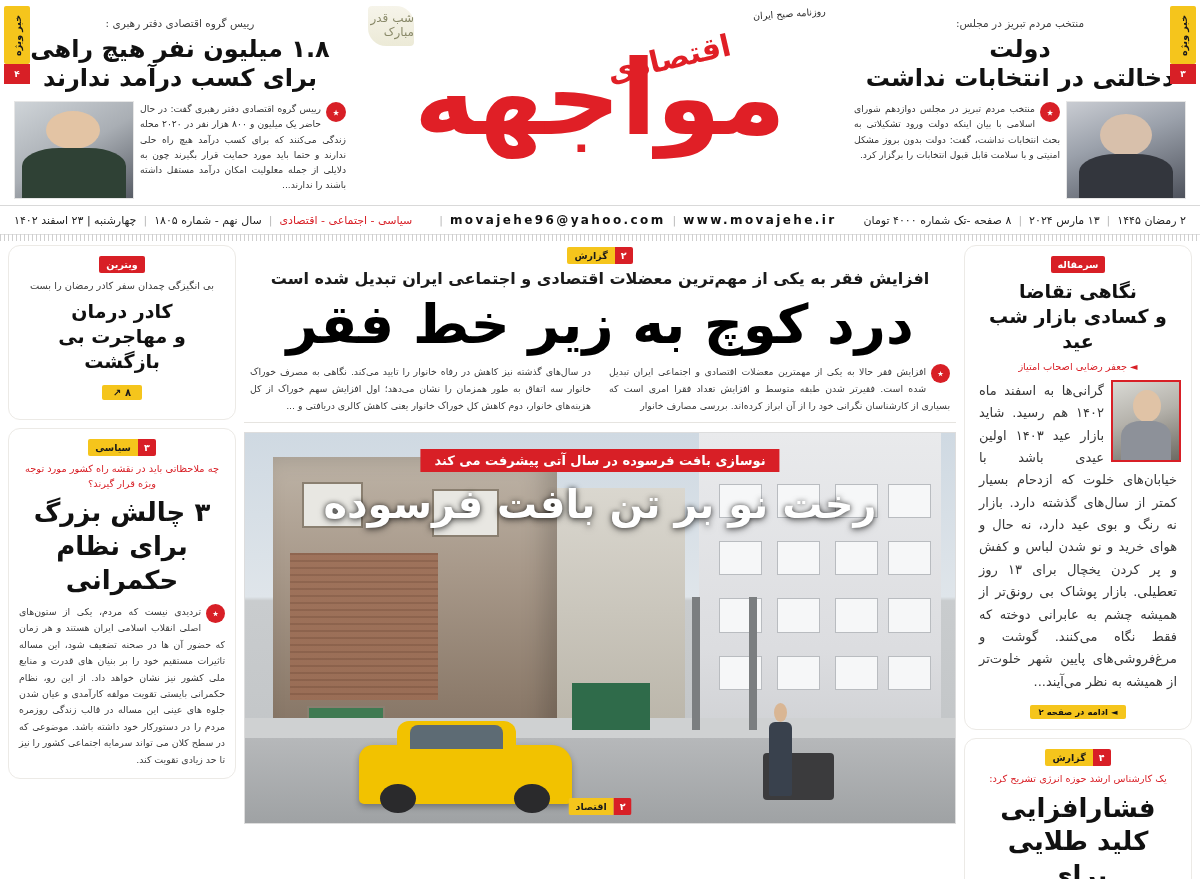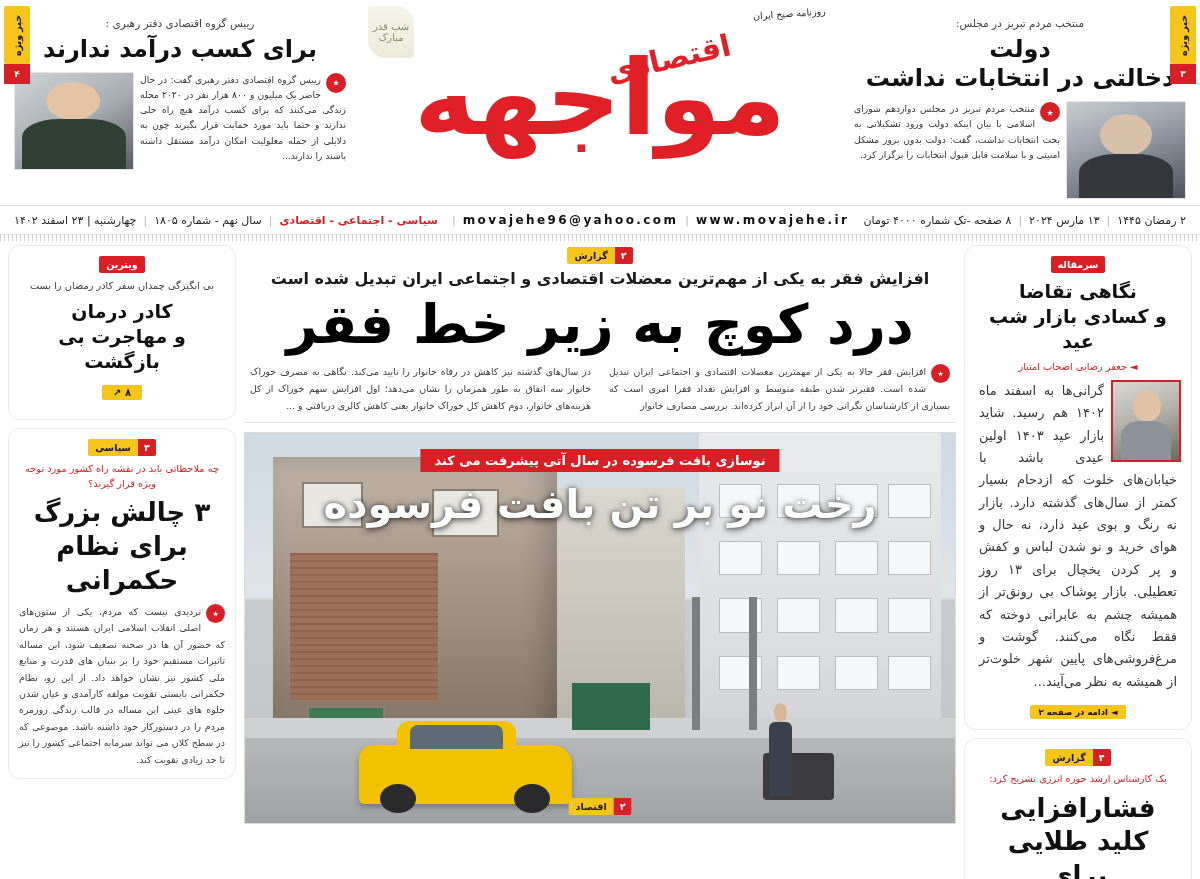--- a/index.html
+++ b/index.html
@@ -43,34 +43,34 @@
   
   .masthead{flex:1;position:relative;display:flex;align-items:center;justify-content:center;}
   .masthead .mh-wrap{position:relative;width:100%;height:100%;}
   .mh-logo{position:absolute;left:50%;top:48%;transform:translate(-50%,-50%);
     font-size:104px;font-weight:bold;color:#e01f26;line-height:1;
     font-family:"DejaVu Sans","Liberation Sans",sans-serif;white-space:nowrap;}
   .mh-sub{position:absolute;left:50%;top:20%;transform:translateX(6px) rotate(-13deg);
     font-size:30px;color:#e01f26;font-weight:bold;}
   .mh-tagline{position:absolute;right:14px;top:8px;font-size:9.5px;color:#2a2a2a;
     transform:rotate(-4deg);}
-  .mh-seal{position:absolute;left:8px;top:6px;width:46px;height:52px;
-    display:flex;align-items:center;justify-content:center;font-size:10px;color:#8a8a6a;
-    line-height:1.15;text-align:center;
+  .mh-seal{position:absolute;left:8px;top:6px;width:46px;height:40px;
+    display:flex;align-items:center;justify-content:center;font-size:12px;color:#8a8a6a;
+    line-height:1.15;
     background:linear-gradient(#f6f4ea,#ecead7);border-radius:4px 18px 4px 18px;}
 
   
   .infobar{position:relative;height:30px;border-top:1px solid #d9d9d9;
     border-bottom:1px solid #e0e0e0;display:flex;align-items:center;
     justify-content:space-between;padding:0 14px;box-sizing:border-box;
     background:#ffffff;font-size:11px;color:#222;}
   .infobar .seg{display:flex;align-items:center;gap:7px;white-space:nowrap;}
   .infobar .sep{color:#b9b9b9;}
   .infobar .url{letter-spacing:2.4px;font-weight:bold;font-size:12px;color:#111;text-align:center;}
-  .infobar .cat-red{color:#d81f26;font-weight:bold;}
+  .infobar .cat-red{color:#d81f26;font-weight:normal;}
   .ticker{position:absolute;left:0;right:0;bottom:-7px;height:7px;
     background:repeating-linear-gradient(90deg,#cfcfcf 0 1px,transparent 1px 4px);}
 
   
   .grid{display:flex;padding:10px 8px 6px 8px;box-sizing:border-box;gap:8px;height:635px;}
   .col-left{width:228px;flex:none;display:flex;flex-direction:column;gap:8px;}
   .col-center{flex:1;min-width:0;position:relative;}
   .col-right{width:228px;flex:none;display:flex;flex-direction:column;gap:8px;}
 
   .card{border:1px solid #eceae6;border-radius:12px;background:#fff;
@@ -234,20 +234,21 @@
         <div class="mh-seal">شب قدر مبارک</div>
         <div class="mh-tagline">روزنامه صبح ایران</div>
         <div class="mh-sub">اقتصادی</div>
         <div class="mh-logo">مواجهه</div>
       </div>
     </div>
 
     <div class="top-side">
       <div class="kicker">رییس گروه اقتصادی دفتر رهبری :</div>
       <div class="bigtitle">
+        <span>۱.۸ میلیون نفر هیچ راهی</span>
         <span class="l2">برای کسب درآمد ندارند</span>
       </div>
       <div class="top-body">
         <div class="txt">
           <span class="quote-dot">٭</span>
           <span>رییس گروه اقتصادی دفتر رهبری گفت: در حال حاضر یک میلیون و ۸۰۰ هزار نفر در ۲۰۲۰ محله زندگی می‌کنند که برای کسب درآمد هیچ راه حلی ندارند و حتما باید مورد حمایت قرار بگیرند چون به دلایلی از جمله معلولیت امکان درآمد مستقل داشته باشند را ندارند...</span>
         </div>
         <div class="ph">
             <div class="img-portrait-c"></div>
           </div>

